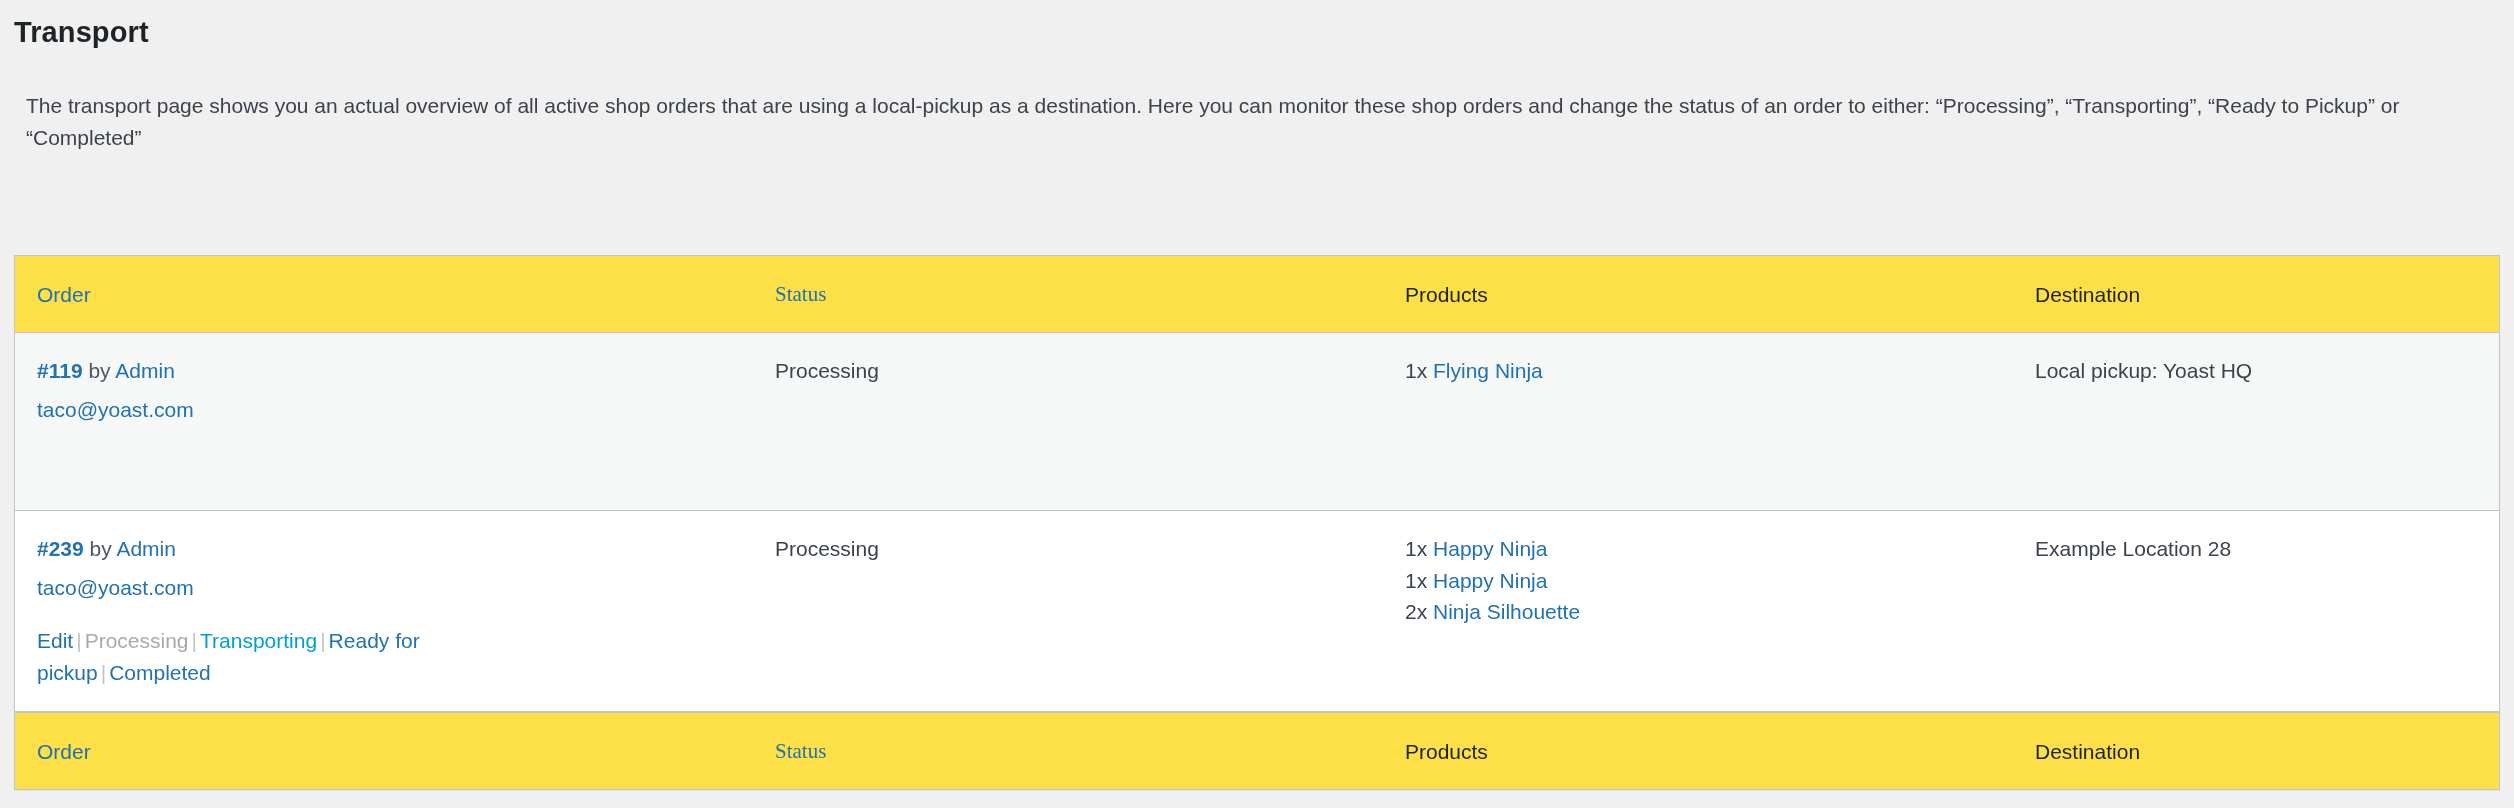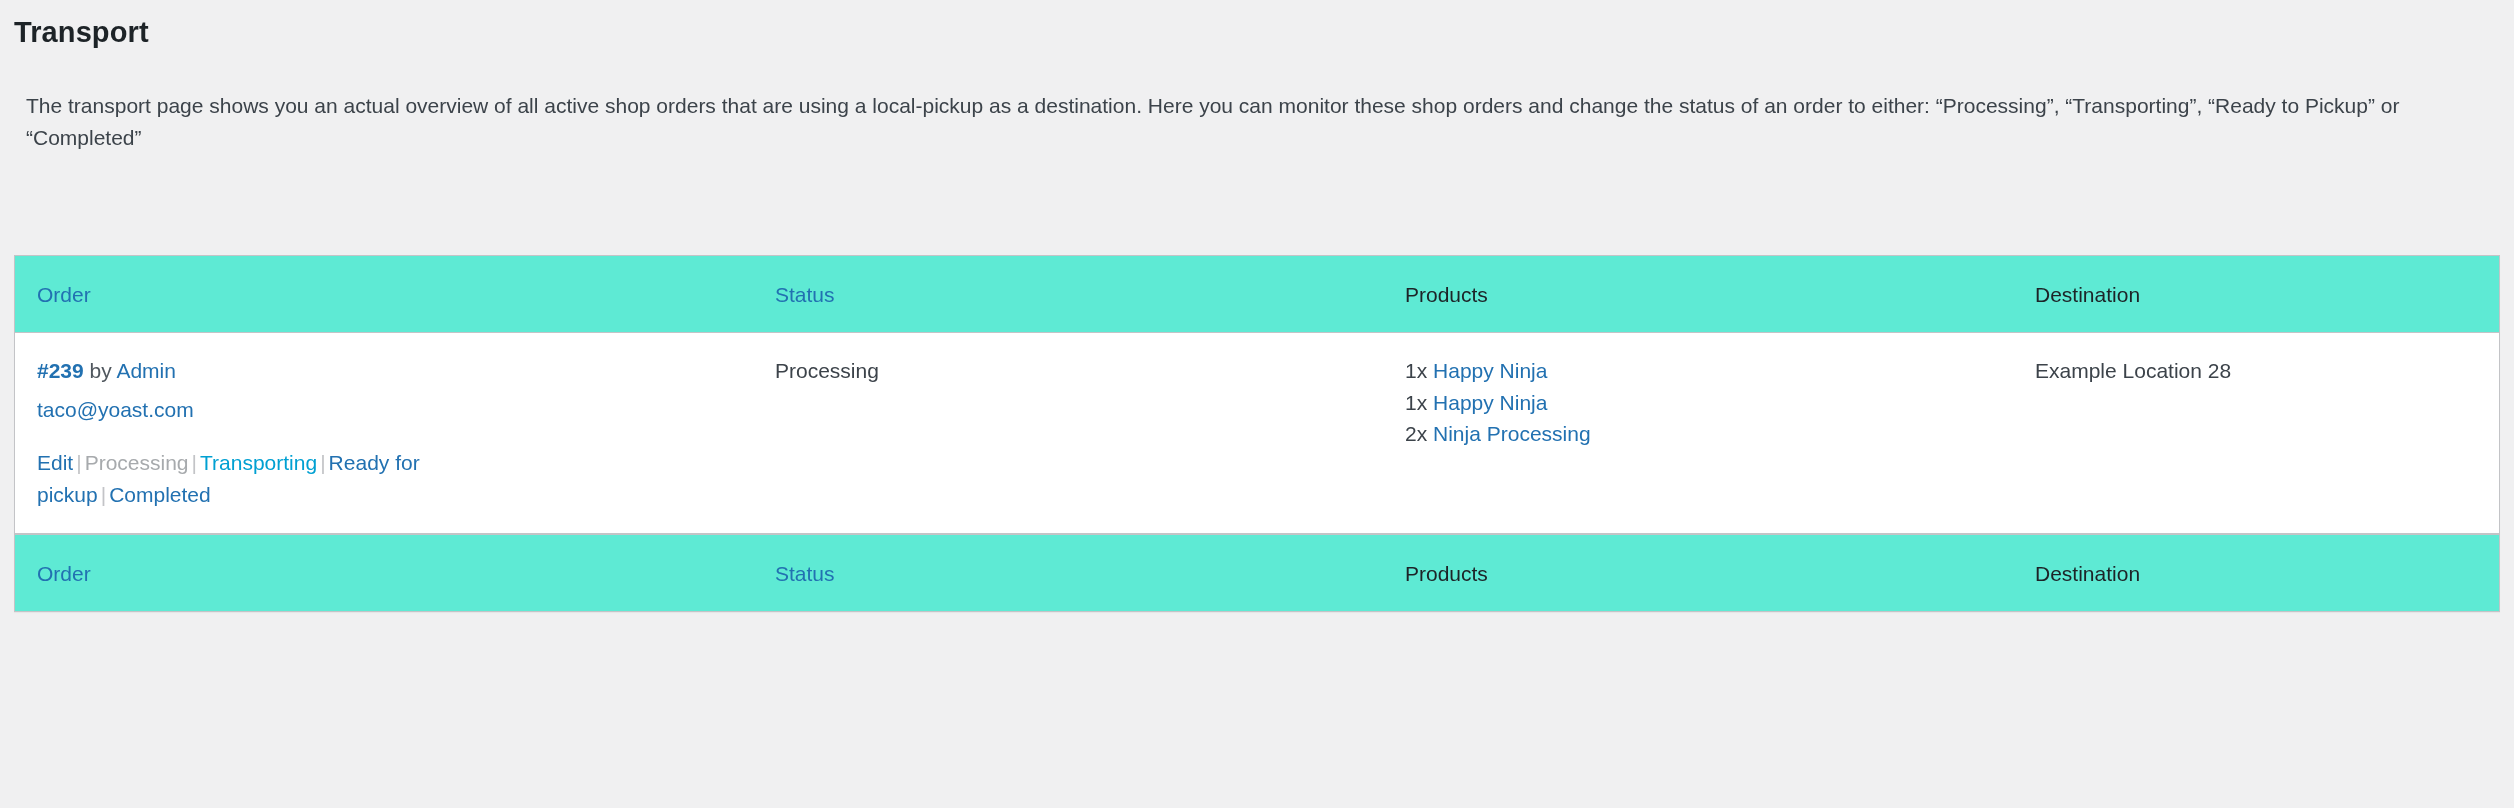--- a/index.html
+++ b/index.html
@@ -63,32 +63,32 @@
   }
 
   table.wp-list-table th,
   table.wp-list-table td {
     text-align: left;
     vertical-align: top;
     box-sizing: border-box;
   }
 
   thead th, tfoot th {
-    background: #5eead4;
+    background: #fde047;
     font-size: 21px;
     font-weight: 400;
     line-height: 1.3;
     padding: 25px 0 24px 0;
     color: #1d2327;
   }
   thead tr th { border-bottom: 1px solid #c3c4c7; }
   tfoot tr th { border-top: 1px solid #c3c4c7; }
 
   th.col-order     { padding-left: 22px; width: 760px; }
-  th.col-status    { width: 630px; }
+  th.col-status    { width: 630px; font-family: Liberation Serif, serif; }
   th.col-products  { width: 630px; }
   th.col-dest      { width: 464px; margin-left: 41px; }
 
   .th-link {
     color: #2271b1;
     text-decoration: none;
     cursor: pointer;
   }
   .th-plain { color: #1d2327; }
 
@@ -171,20 +171,42 @@
             <span class="th-plain">Products</span>
           </th>
           <th class="col-dest">
             <span class="th-plain">Destination</span>
           </th>
         </tr>
       </thead>
 
       <tbody>
 
+        <tr class="alt row-119">
+          <td class="col-order">
+            <div class="order-line">
+              <a class="order-num">#119</a>
+              <span class="by-word">by</span>
+              <a class="order-author">Admin</a>
+            </div>
+            <a class="order-email">taco@yoast.com</a>
+          </td>
+          <td class="col-status">
+            <span class="status-text">Processing</span>
+          </td>
+          <td class="col-products">
+            <div class="product-line">
+              <span class="qty">1x</span>
+              <a class="product-link">Flying Ninja</a>
+            </div>
+          </td>
+          <td class="col-dest">
+            <span class="dest-text">Local pickup: Yoast HQ</span>
+          </td>
+        </tr>
 
         <tr class="row-239">
           <td class="col-order">
             <div class="order-line">
               <a class="order-num">#239</a>
               <span class="by-word">by</span>
               <a class="order-author">Admin</a>
             </div>
             <a class="order-email">taco@yoast.com</a>
             <div class="row-actions">
@@ -198,21 +220,21 @@
             <div class="product-line">
               <span class="qty">1x</span>
               <a class="product-link">Happy Ninja</a>
             </div>
             <div class="product-line">
               <span class="qty">1x</span>
               <a class="product-link">Happy Ninja</a>
             </div>
             <div class="product-line">
               <span class="qty">2x</span>
-              <a class="product-link">Ninja Processing</a>
+              <a class="product-link">Ninja Silhouette</a>
             </div>
           </td>
           <td class="col-dest">
             <span class="dest-text">Example Location 28</span>
           </td>
         </tr>
 
       </tbody>
 
       <tfoot>

